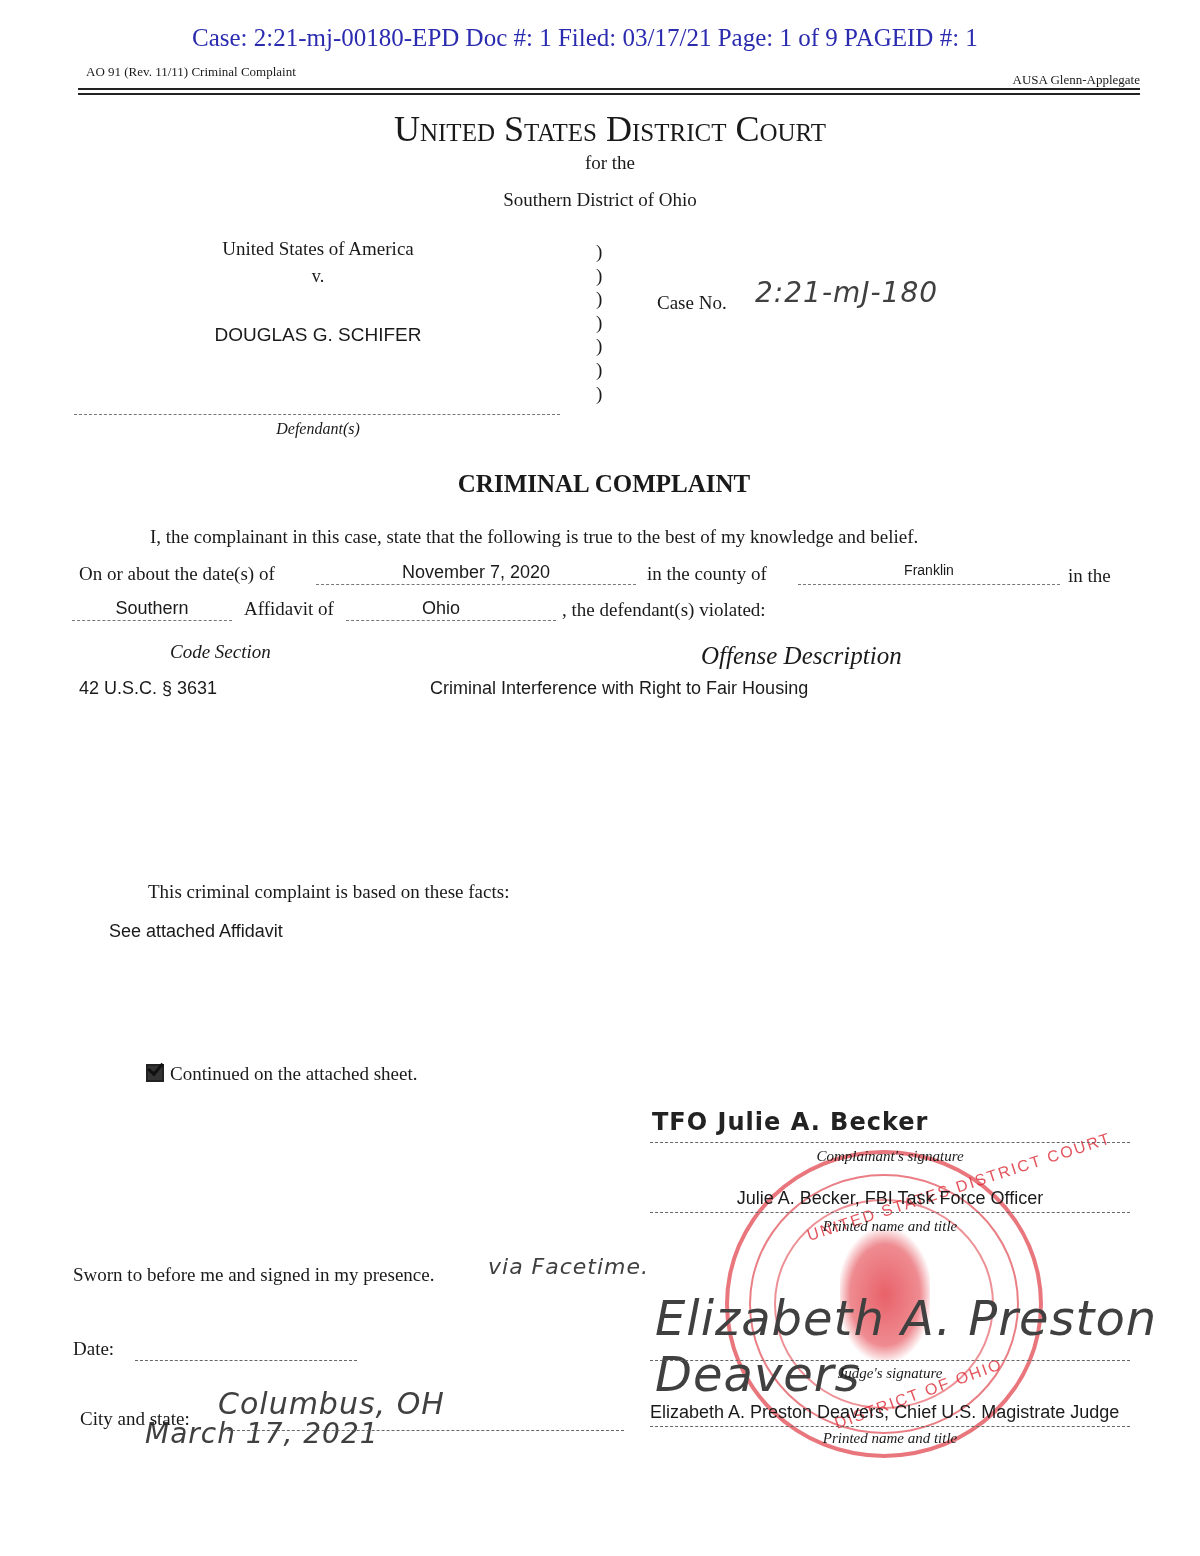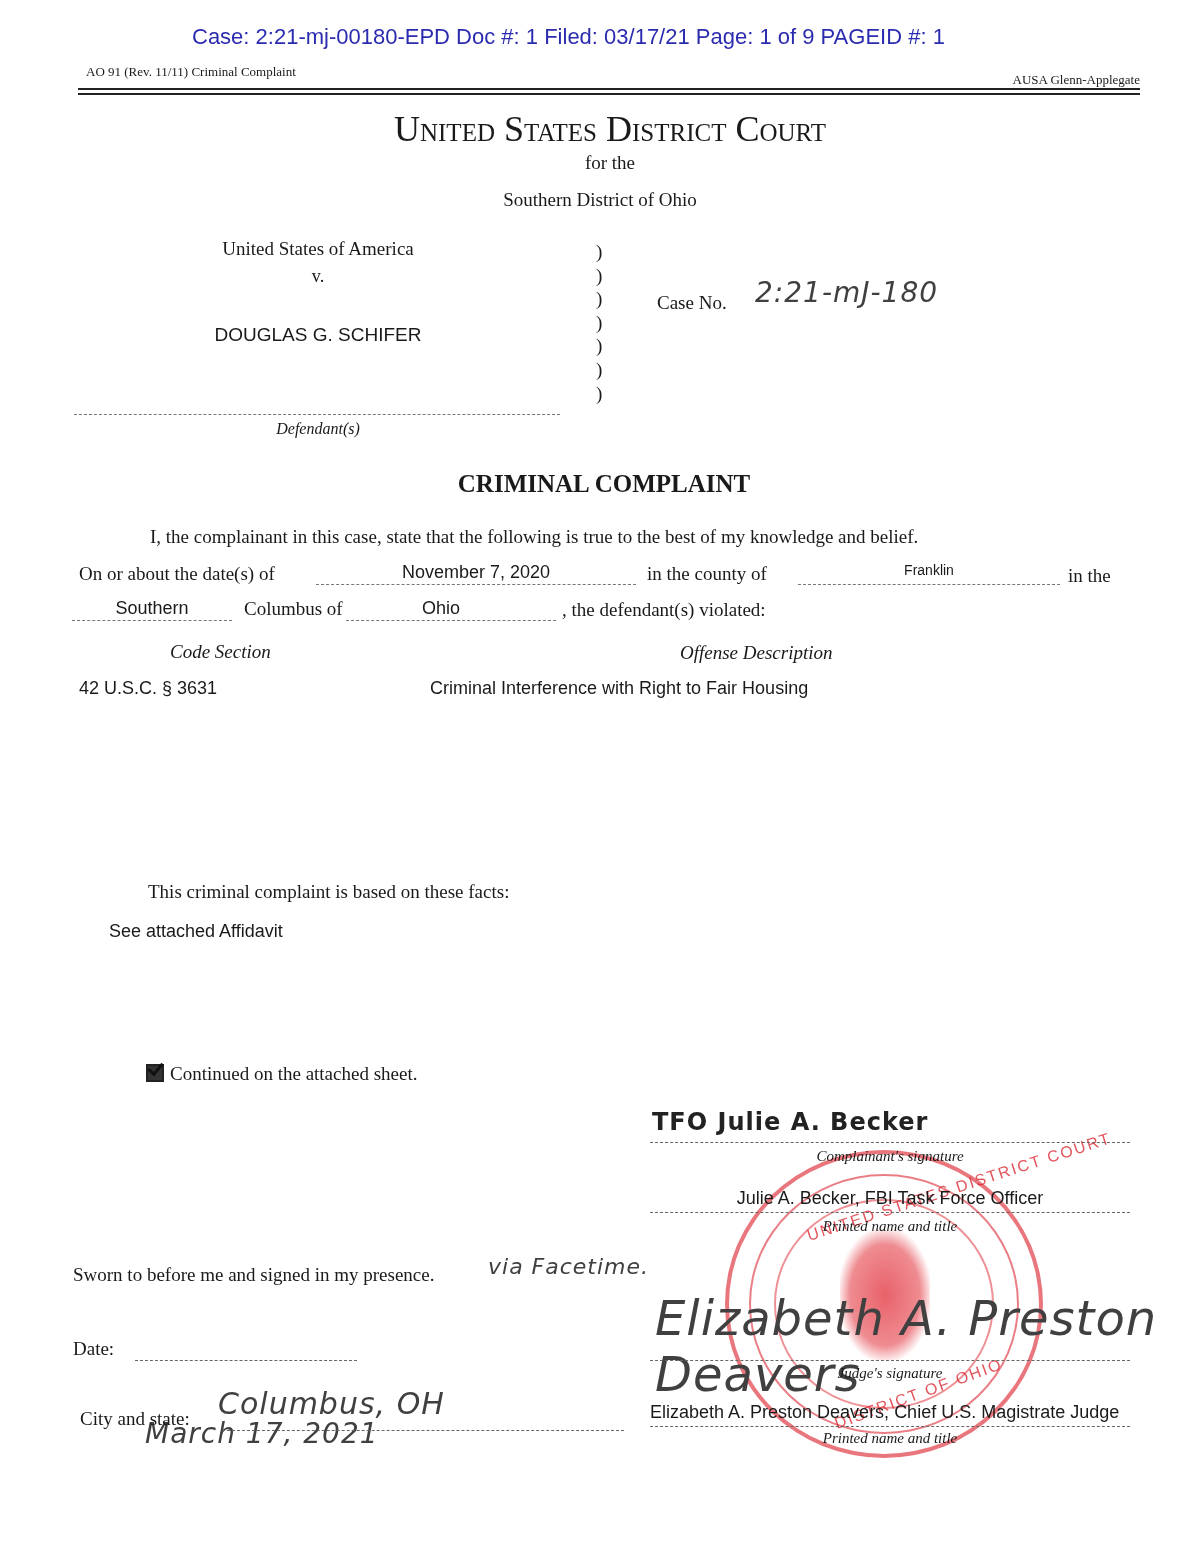--- a/index.html
+++ b/index.html
@@ -1,21 +1,21 @@
 <!DOCTYPE html>
 <html><head>
 <meta charset="utf-8">
 <style>
   html, body { margin: 0; padding: 0; background: #ffffff; }
   body { width: 1200px; height: 1556px; position: relative; overflow: hidden; font-family: "Liberation Serif", serif; color: #1a1a1a; }
   .abs { position: absolute; }
   .serif { font-family: "Liberation Serif", serif; }
   .sans { font-family: "Liberation Sans", sans-serif; }
   .hand { font-family: "DejaVu Sans", sans-serif; color: #404040; font-style: italic; letter-spacing: 1px; }
-  .stamp-header { color: #2b2bb0; font-family: Liberation Sans, sans-serif; font-size: 22px; white-space: nowrap; }
+  .stamp-header { color: #2b2bb0; font-family: Liberation Serif, serif; font-size: 25px; white-space: nowrap; }
   .rule-double { position: absolute; left: 78px; width: 1062px; height: 3px; border-top: 2px solid #222; border-bottom: 2px solid #222; }
   .uline { position: absolute; border-bottom: 1px dashed #777; height: 0; }
   .center { text-align: center; }
   .italic { font-style: italic; }
   .small-caps { font-variant: small-caps; }
   .checkbox { display: inline-block; width: 14px; height: 14px; border: 2px solid #222; position: relative; vertical-align: -2px; margin-right: 6px; background: #333; }
   .checkbox::after { content: ""; position: absolute; left: 3px; top: -6px; width: 6px; height: 12px; border-right: 3px solid #111; border-bottom: 3px solid #111; transform: rotate(40deg); background: transparent; }
   .seal { position: absolute; left: 725px; top: 1150px; width: 310px; height: 300px; border-radius: 50%; border: 4px solid rgba(220,40,50,0.75); opacity: 0.85; }
   .seal::before { content: ""; position: absolute; left: 20px; top: 20px; right: 20px; bottom: 20px; border-radius: 50%; border: 2px solid rgba(220,40,50,0.7); }
   .seal::after { content: ""; position: absolute; left: 45px; top: 45px; right: 45px; bottom: 45px; border-radius: 50%; border: 2px solid rgba(220,40,50,0.6); }
@@ -62,27 +62,27 @@
 <div class="abs serif" style="left:79px; top:563px; font-size:19px;">On or about the date(s) of</div>
 <div class="abs sans center" style="left:316px; width:320px; top:562px; font-size:18px;">November 7, 2020</div>
 <div class="uline" style="left:316px; width:320px; top:584px;"></div>
 <div class="abs serif" style="left:647px; top:563px; font-size:19px;">in the county of</div>
 <div class="abs sans center" style="left:798px; width:262px; top:562px; font-size:14px;">Franklin</div>
 <div class="uline" style="left:798px; width:262px; top:584px;"></div>
 <div class="abs serif" style="left:1068px; top:565px; font-size:19px;">in the</div>
 
 <div class="abs sans center" style="left:72px; width:160px; top:598px; font-size:18px;">Southern</div>
 <div class="uline" style="left:72px; width:160px; top:620px;"></div>
-<div class="abs serif" style="left:244px; top:598px; font-size:19px;">Columbus of</div>
+<div class="abs serif" style="left:244px; top:598px; font-size:19px;">Affidavit of</div>
 <div class="abs sans center" style="left:336px; width:210px; top:598px; font-size:18px;">Ohio</div>
 <div class="uline" style="left:346px; width:210px; top:620px;"></div>
 <div class="abs serif" style="left:562px; top:599px; font-size:19px;">, the defendant(s) violated:</div>
 
 <div class="abs serif italic" style="left:170px; top:641px; font-size:19px;">Code Section</div>
-<div class="abs serif italic" style="left:680px; top:642px; font-size:19px;">Offense Description</div>
+<div class="abs serif italic" style="left:701px; top:642px; font-size:25px;">Offense Description</div>
 <div class="abs sans" style="left:79px; top:678px; font-size:18px;">42 U.S.C. § 3631</div>
 <div class="abs sans" style="left:430px; top:678px; font-size:18px;">Criminal Interference with Right to Fair Housing</div>
 
 <div class="abs serif" style="left:148px; top:881px; font-size:19px;">This criminal complaint is based on these facts:</div>
 <div class="abs sans" style="left:77px; top:921px; font-size:18px;margin-left:32px;">See attached Affidavit</div>
 
 <div class="abs serif" style="left:146px; top:1063px; font-size:19px;">
   <span class="checkbox"></span><span>Continued on the attached sheet.</span>
 </div>
 

